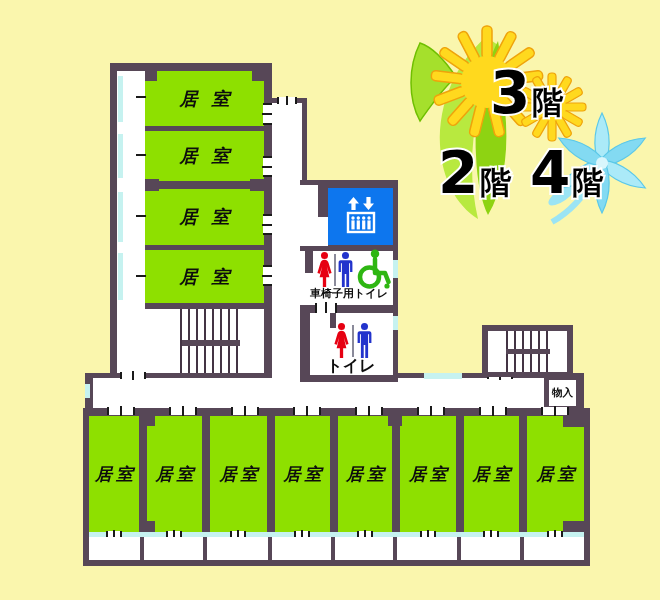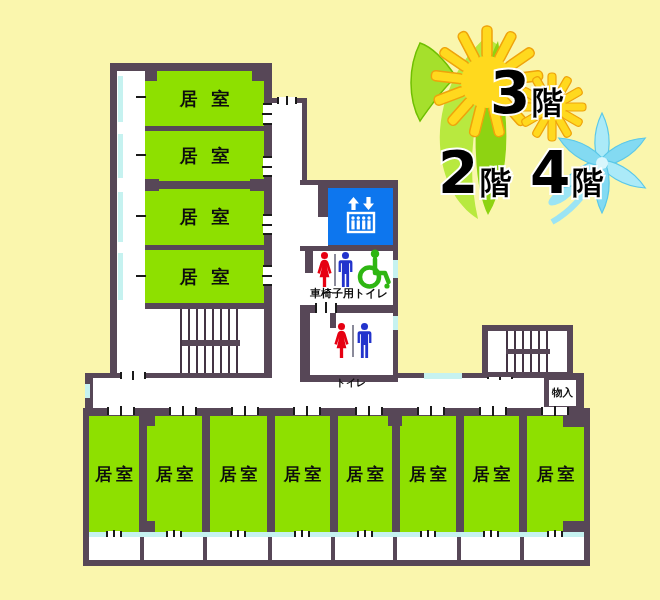--- a/index.html
+++ b/index.html
@@ -1,21 +1,21 @@
 <!DOCTYPE html>
 <html><head>
 <meta charset="utf-8">
 <style>
   html,body{margin:0;padding:0;}
   body{font-family:"DejaVu Sans","Liberation Sans",sans-serif;}
   #stage{position:relative;width:660px;height:600px;background:#FAF6AD;overflow:hidden;}
   .abs{position:absolute;box-sizing:border-box;}
   .w{background:#574757;}
   .white{background:#ffffff;}
-  .grn{background:#8EE000;}
+  .grn{background:#8EE000;font-style:italic;}
   .cyan{background:#C6F2F0;}
   .lbl{font-weight:bold;color:#0d0d0d;display:flex;align-items:center;justify-content:center;text-align:center;white-space:nowrap;}
   .room-lbl{font-size:17px;letter-spacing:4px;text-indent:4px;}
   .room-lbl-v{font-size:18px;letter-spacing:14px;text-indent:14px;}
   .gapH{background:#fff;border-left:2px solid #1a1a1a;border-right:2px solid #1a1a1a;}
   .gapH::after{content:"";position:absolute;left:50%;top:-1px;bottom:-1px;width:2px;margin-left:-1px;background:#1a1a1a;}
   .gapV{background:#fff;border-top:2px solid #1a1a1a;border-bottom:2px solid #1a1a1a;}
   .gapV::after{content:"";position:absolute;top:50%;left:-1px;right:-1px;height:2px;margin-top:-1px;background:#1a1a1a;}
   .treads{background:repeating-linear-gradient(90deg,#443444 0 2px,rgba(0,0,0,0) 2px 8px);}
   .divider{background:#8a8a9a;}
@@ -145,21 +145,21 @@
   </span>
   <div class="abs divider" style="left:352px;top:325px;width:2px;height:32px;"></div>
   <span class="abs" style="left:356px;top:323px;">
     <svg width="17" height="36" viewBox="0 0 17 37">
         <g fill="#2233CC">
       <circle cx="8.5" cy="3.6" r="3.6"></circle>
       <path d="M3.5 8.5 L13.5 8.5 C15 8.5 15.6 9.6 15.6 11 L15.6 20.5 L13.2 20.5 L13.2 11.5 L12.2 11.5 L12.2 36 L9.3 36 L9.3 22.5 L7.7 22.5 L7.7 36 L4.8 36 L4.8 11.5 L3.8 11.5 L3.8 20.5 L1.4 20.5 L1.4 11 C1.4 9.6 2 8.5 3.5 8.5 Z"></path>
     </g>
       </svg>
   </span>
-  <div class="abs lbl" style="left:320px;top:376px;width:62px;height:13px;font-size:10px;font-family:Liberation Serif, serif;">
+  <div class="abs lbl" style="left:320px;top:360px;width:62px;height:13px;font-size:16px;font-family:Liberation Serif, serif;">
     <span>トイレ</span>
   </div>
 
   <div class="abs cyan" style="left:393px;top:260px;width:5px;height:18px;"></div>
   <div class="abs cyan" style="left:393px;top:316px;width:5px;height:14px;"></div>
 
   <div class="abs gapH" style="left:120px;top:372px;width:26px;height:7px;"></div>
   <div class="abs gapH" style="left:487px;top:372px;width:26px;height:7px;"></div>
   <div class="abs cyan" style="left:424px;top:373px;width:38px;height:6px;"></div>
 

